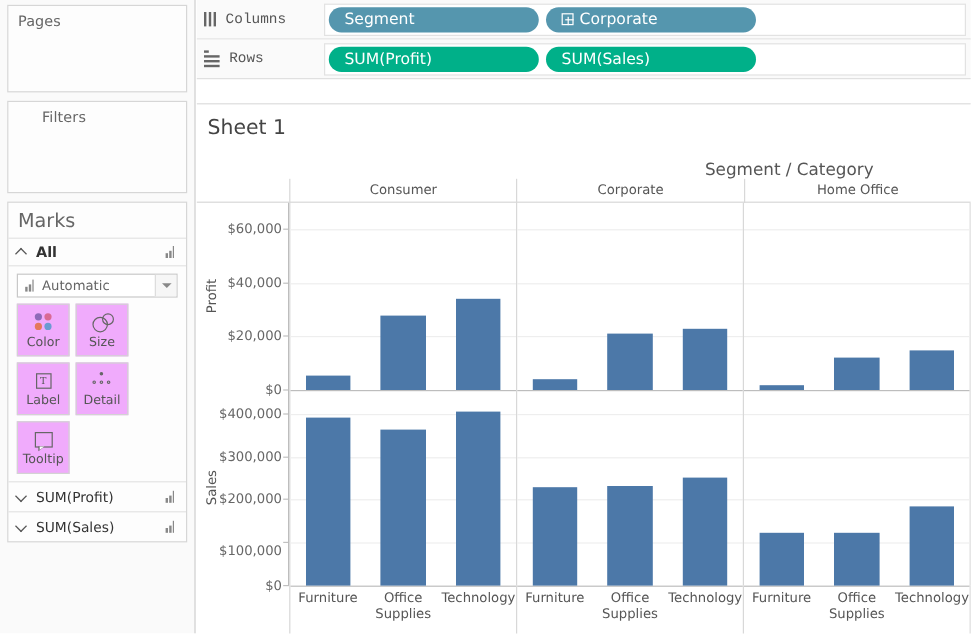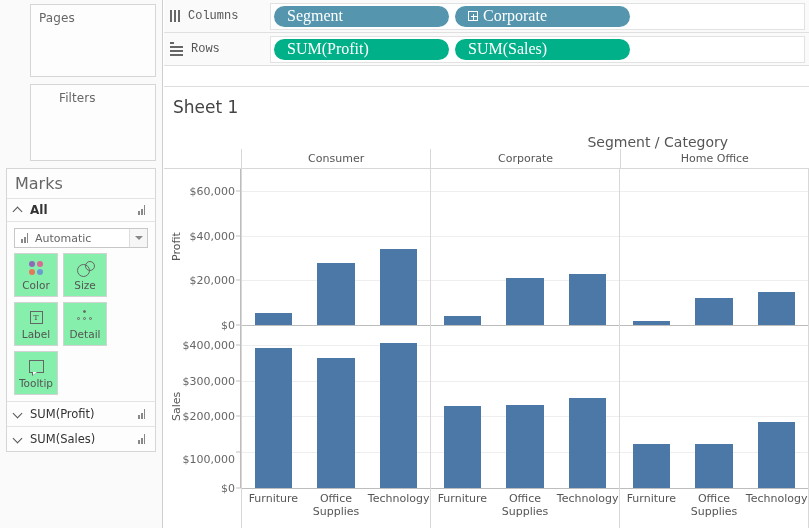--- a/index.html
+++ b/index.html
@@ -18,21 +18,20 @@
   #left-panel {
     position: absolute; left:0; top:0; width:163px; height:528px;
     background:#fafafa;
     border-right:1px solid #cfcfcf;
     padding: 4px 6px 0 6px;
   }
   .card {
     border:1px solid #d6d6d6;
     background:#fdfdfd;
     margin-bottom:7px;
-    margin-left:24px;
   }
   .card-title {
     font-size:12px; color:#666; padding:6px 8px 6px 8px;
     letter-spacing:.1px;
   }
   #pages-card { height:73px; }
   #filters-card { height:77px;padding-left:20px; }
   #marks-card { border:1px solid #d6d6d6; background:#fdfdfd; }
   .marks-head {
     font-size:16px; color:#666; padding:5px 8px 5px 8px;
@@ -74,21 +73,21 @@
     display:flex; align-items:center; justify-content:center;
     background:#f6f6f6;
   }
   .caret-dn {
     width:0;height:0;border-left:4px solid transparent;border-right:4px solid transparent;
     border-top:4px solid #888;
   }
 
   .btn-grid { display:flex; flex-wrap:wrap; gap:5px; padding:0 7px 6px 7px; }
   .mbtn {
-    width:44px; height:44px; border:1px solid #d3d3d3; background:#86efac;
+    width:44px; height:44px; border:1px solid #d3d3d3; background:#f0abfc;
     display:flex; flex-direction:column; align-items:center; justify-content:center;
     font-size:10.5px; color:#555; gap:2px;
   }
   .mbtn .glyph { height:17px; display:flex; align-items:center; justify-content:center; }
 
   .colordots { display:grid; grid-template-columns:6px 6px; gap:2px; }
   .colordots span { width:6px;height:6px;border-radius:50%; display:block; }
 
   .sizeglyph { position:relative; width:17px; height:15px; }
   .sizeglyph::before {
@@ -149,21 +148,21 @@
     font-size:12px; color:#555;font-family:Liberation Mono, monospace;
   }
   .shelf-drop {
     flex:1; display:flex; align-items:center; gap:6px;
     background:#fff; height:27px; border:1px solid #e2e2e2;
     padding:0 3px; margin-right:4px;
   }
   .pill {
     height:21px; border-radius:11px; color:#fff;
     display:flex; align-items:center; gap:5px;
-    padding:0 13px; font-size:16px; white-space:nowrap;font-family:Liberation Serif, serif;
+    padding:0 13px; font-size:13px; white-space:nowrap;
   }
   .pill.blue { background:#5596ae; min-width:175px; }
   .pill.green { background:#00b089; min-width:175px; }
   .plusbox {
     width:10px;height:10px;border:1px solid #fff;position:relative; flex:none;
   }
   .plusbox::before{content:"";position:absolute;left:4px;top:1.5px;width:1px;height:7px;background:#fff;}
   .plusbox::after{content:"";position:absolute;left:1.5px;top:4px;width:7px;height:1px;background:#fff;}
 
   .colicon { display:flex; gap:2px; align-items:flex-end; height:12px;}

